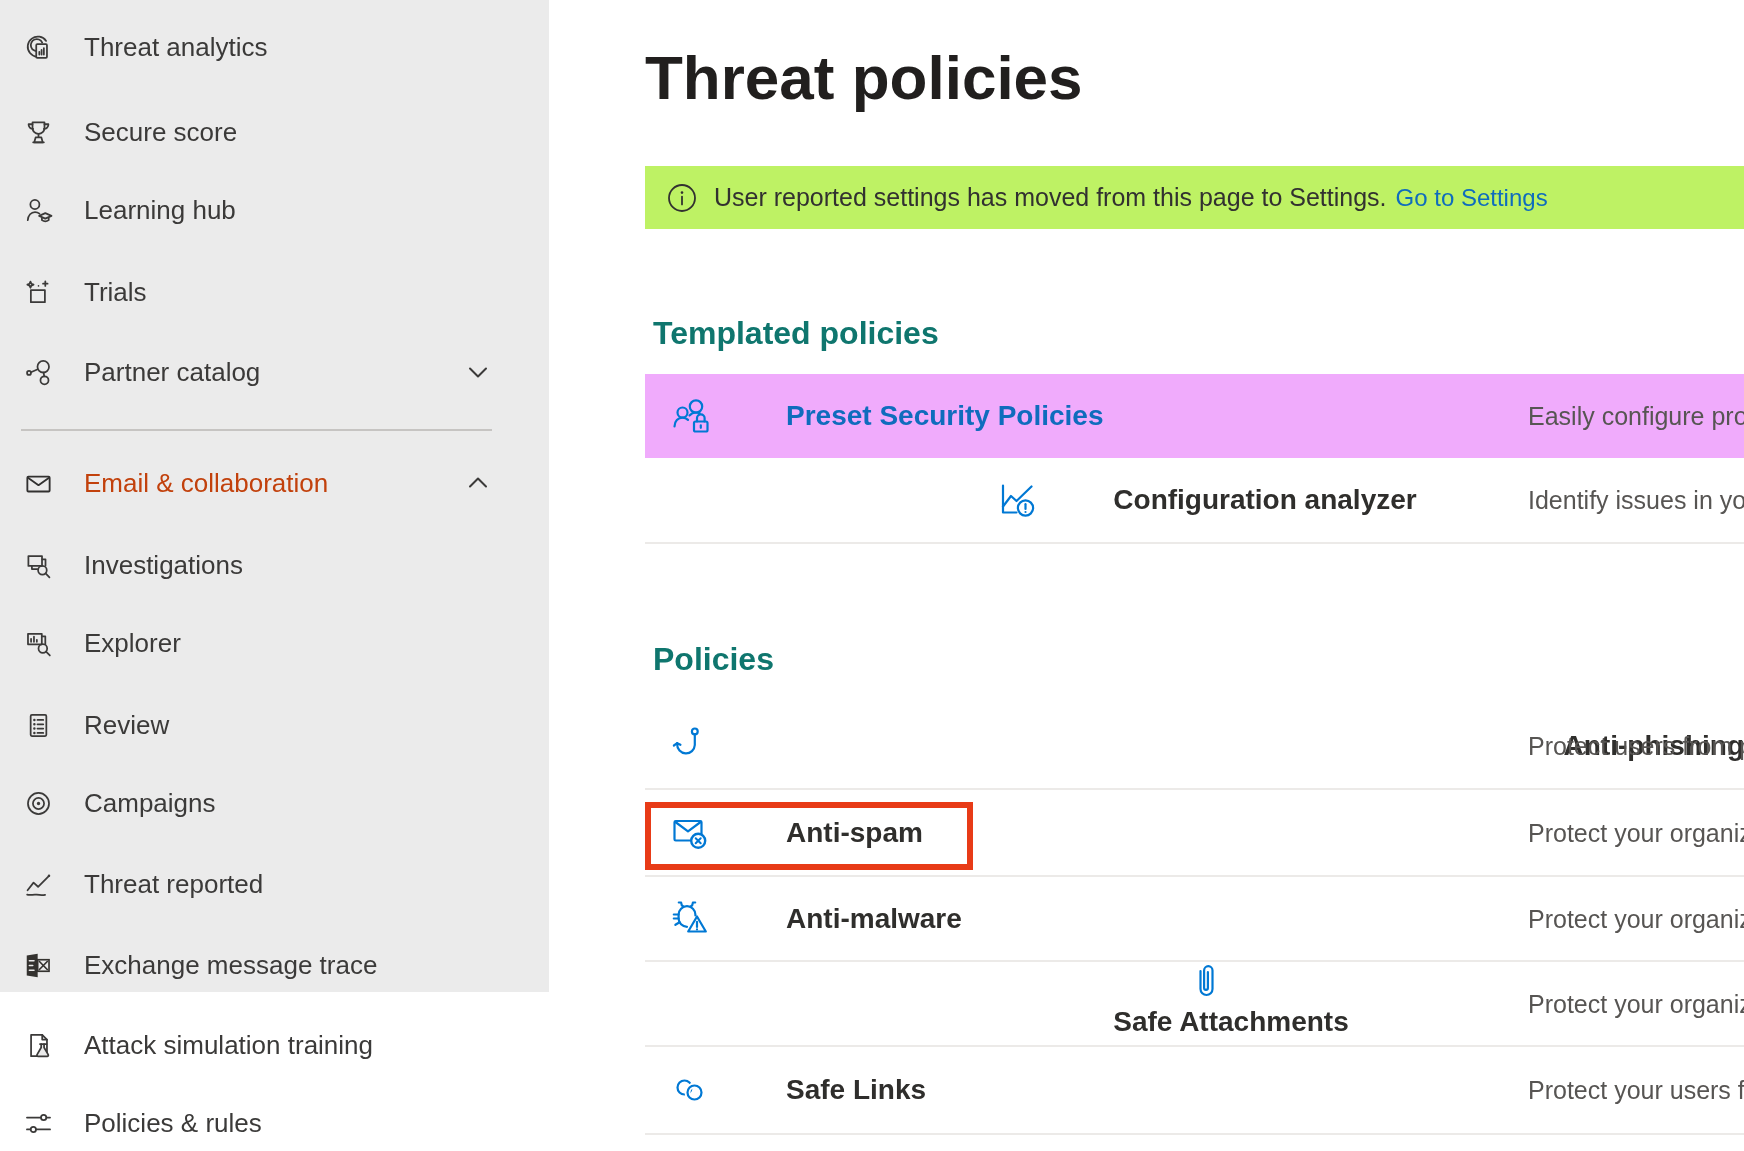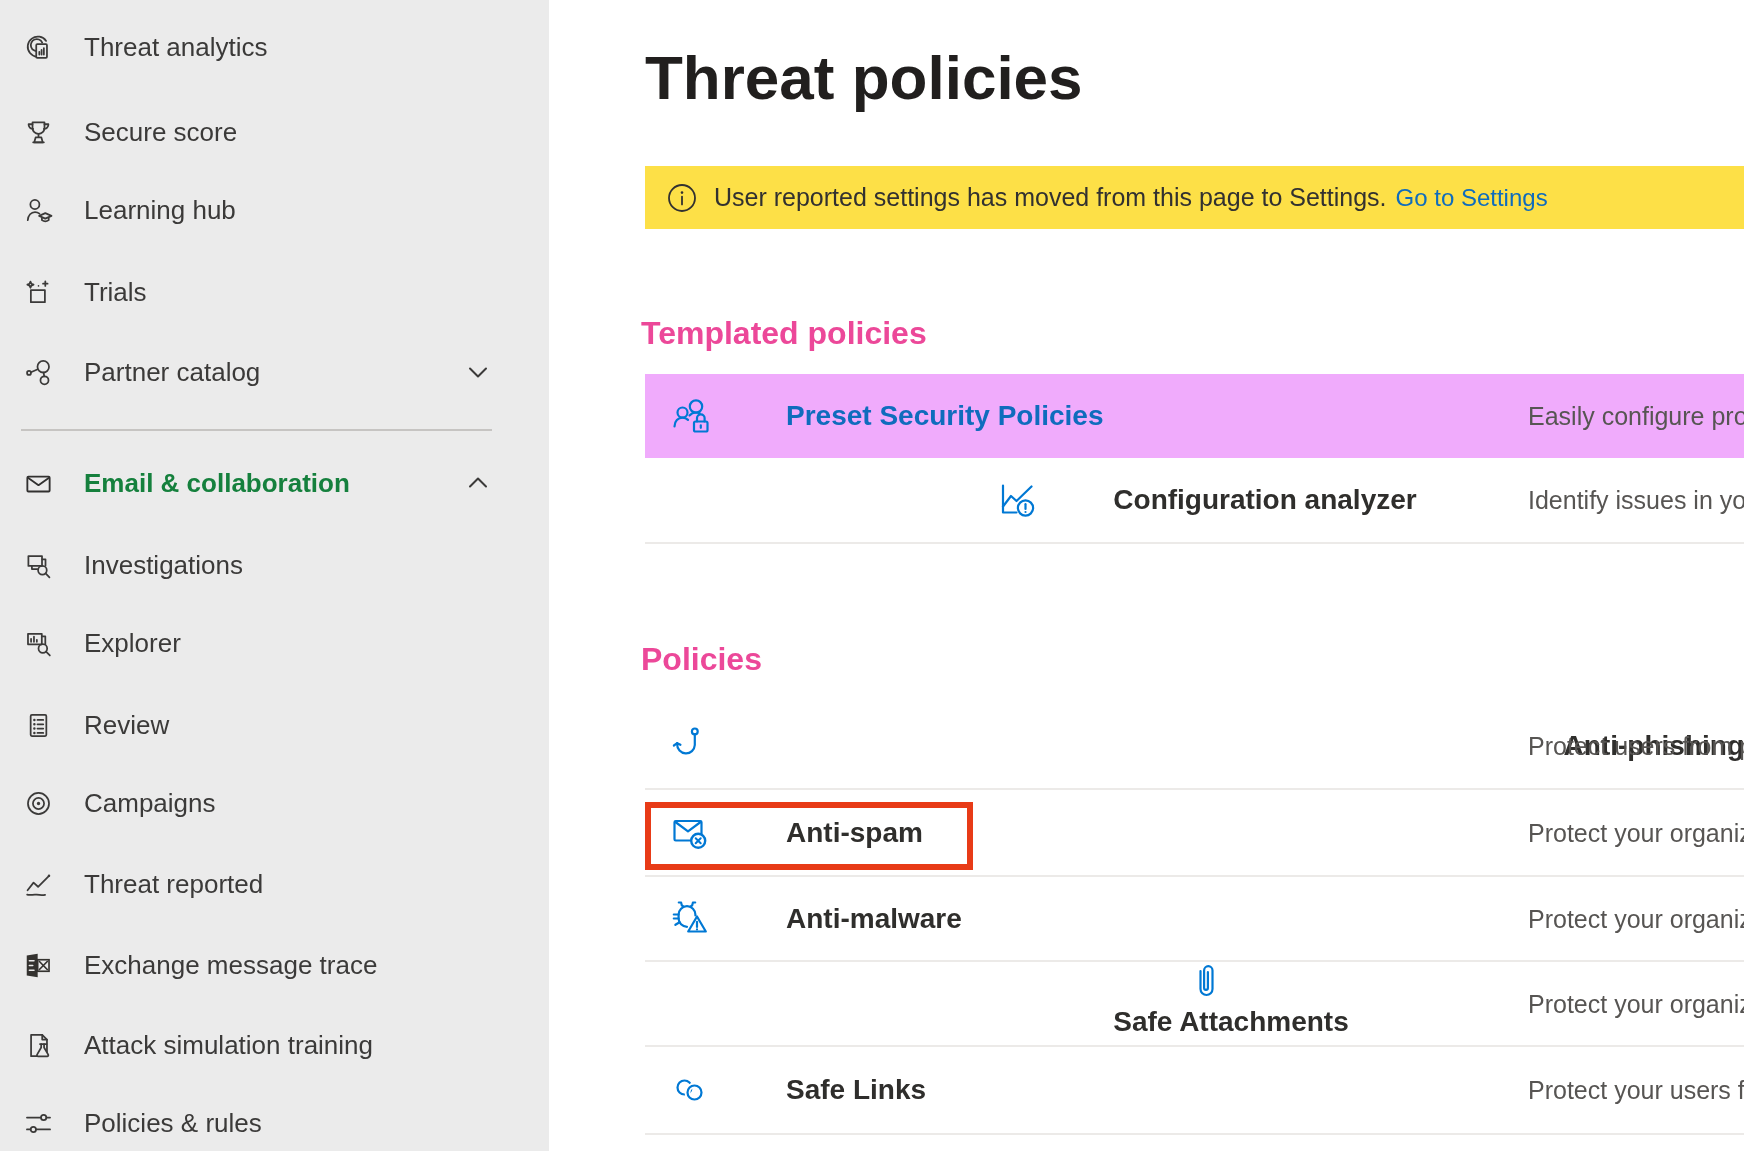--- a/index.html
+++ b/index.html
@@ -2,54 +2,54 @@
 <html><head>
 <meta charset="utf-8">
 <style>
   html,body{margin:0;padding:0;}
   body{
     width:1744px;height:1151px;position:relative;overflow:hidden;
     background:#ffffff;font-family:"Liberation Sans", sans-serif;
   }
   
   .sidebar{
-    position:absolute;left:0;top:0;width:549px;height:1151px;
+    position:absolute;left:0;top:0;width:549px;height:992px;
     background:#ebebeb;
   }
   .nav-item{
     position:absolute;left:0;width:549px;height:46px;
     display:flex;align-items:center;padding-left:22px;box-sizing:border-box;
     cursor:pointer;
   }
   .nav-item .ni{width:33px;height:33px;flex:none;}
   .nav-label{
     margin-left:29px;font-size:26px;color:#3b3a39;white-space:nowrap;
   }
-  .nav-label.bold{font-weight:700;color:#15803d;}
+  .nav-label.bold{font-weight:400;color:#c2410c;}
   .nav-chevron{position:absolute;right:58px;top:50%;transform:translateY(-50%);}
   .nav-divider{
     position:absolute;top:429px;left:21px;width:471px;height:2px;background:#c6c4c2;
   }
   
   .main{position:absolute;left:549px;top:0;width:1195px;height:1151px;background:#fff;}
   .page-title{
     position:absolute;left:96px;top:40px;font-size:62px;line-height:76px;
     font-weight:700;color:#211f1e;white-space:nowrap;
   }
   .banner{
     position:absolute;left:96px;top:166px;width:1099px;height:63px;
-    background:#fde047;display:flex;align-items:center;box-sizing:border-box;
+    background:#bef264;display:flex;align-items:center;box-sizing:border-box;
     overflow:hidden;
   }
   .banner .binfo{margin-left:22px;flex:none;}
   .banner-text{margin-left:17px;font-size:25px;color:#323130;white-space:nowrap;}
   .banner-link{margin-left:9px;font-size:24px;color:#0f6cbd;white-space:nowrap;cursor:pointer;}
   .h2{
-    position:absolute;left:92px;font-size:32px;line-height:34px;font-weight:700;
-    color:#ec4899;white-space:nowrap;
+    position:absolute;left:104px;font-size:32px;line-height:34px;font-weight:700;
+    color:#0f766e;white-space:nowrap;
   }
   .h2.templated{top:316px;}
   .h2.policies{top:642px;}
   .row{
     position:absolute;left:96px;width:1099px;display:flex;align-items:center;
     box-sizing:border-box;overflow:hidden;cursor:pointer;
   }
   .row .ricon{
     margin-left:24px;width:44px;height:44px;flex:none;
     display:flex;align-items:center;justify-content:center;

